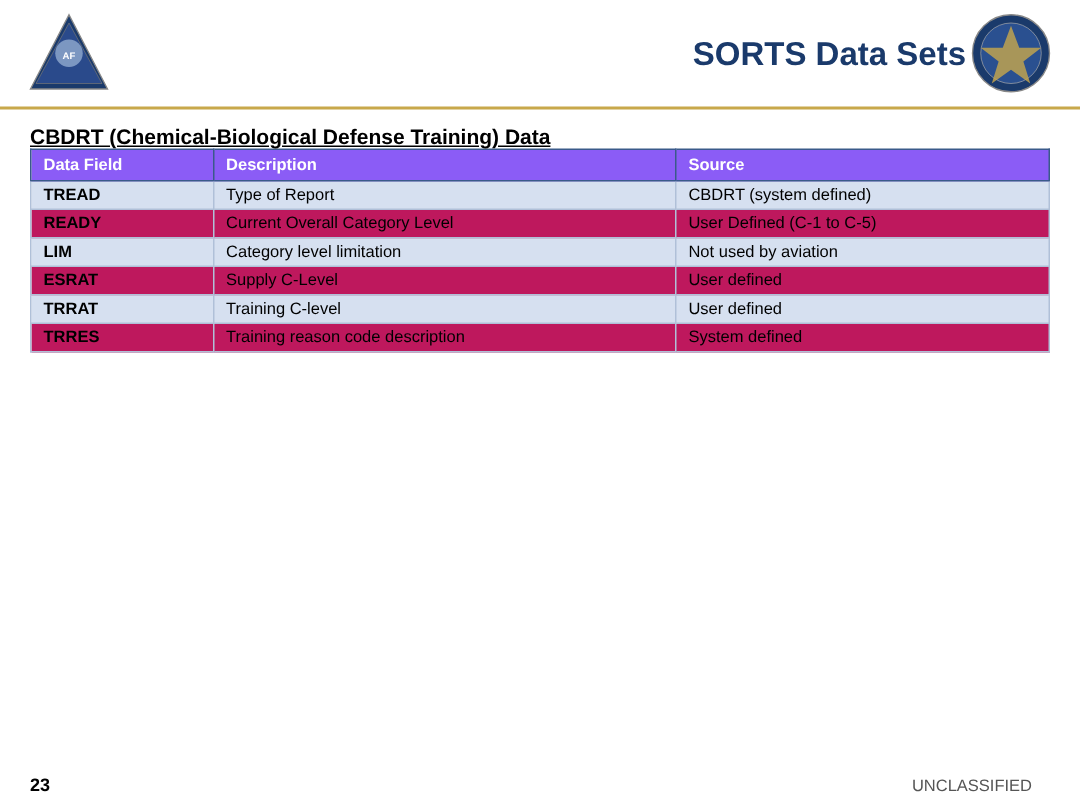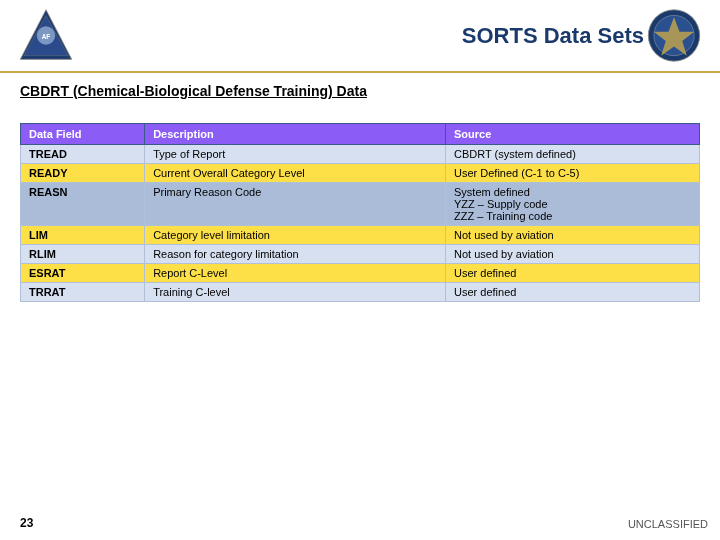--- a/index.html
+++ b/index.html
@@ -33,21 +33,21 @@
     }
 
     .main-content {
       padding: 10px 20px;
     }
 
     .section-title {
       font-size: 14px;
       font-weight: bold;
       color: #000;
-      margin-bottom: 24px;
+      margin-bottom: 0;
       text-decoration: underline;
     }
 
     table {
       width: 100%;
       border-collapse: collapse;
       font-size: 11px;
     }
 
     thead tr {
@@ -56,21 +56,21 @@
     }
 
     thead th {
       padding: 4px 8px;
       text-align: left;
       font-weight: bold;
       border: 1px solid #3a5a8a;
     }
 
     tbody tr {
-      background-color: #fde047;
+      background-color: #be185d;
     }
 
     tbody tr:nth-child(odd) {
       background-color: #d6e0f0;
     }
 
     tbody tr.highlight {
       background-color: #aabcd8;
     }
 
@@ -92,21 +92,21 @@
       bottom: 10px;
       left: 20px;
       font-size: 12px;
       font-weight: bold;
       color: #000;
     }
 
     .unclassified {
       position: absolute;
       bottom: 10px;
-      right: 12px;
+      right: 32px;
       font-size: 11px;
       color: #555;
     }
 
     
     .triangle-logo {
       position: relative;
       width: 60px;
       height: 55px;
     }
@@ -171,44 +171,39 @@
     <tr>
           <td>TREAD</td>
           <td>Type of Report</td>
           <td>CBDRT (system defined)</td>
         </tr>
         <tr>
           <td>READY</td>
           <td>Current Overall Category Level</td>
           <td>User Defined (C-1 to C-5)</td>
         </tr>
-        <tr class="highlight">
-          <td>REASN</td>
-          <td>Primary Reason Code</td>
-          <td>System defined<br>YZZ – Supply code<br>ZZZ – Training code</td>
-        </tr>
         <tr>
           <td>LIM</td>
           <td>Category level limitation</td>
           <td>Not used by aviation</td>
         </tr>
         <tr>
-          <td>RLIM</td>
-          <td>Reason for category limitation</td>
-          <td>Not used by aviation</td>
-        </tr>
-        <tr>
           <td>ESRAT</td>
-          <td>Report C-Level</td>
+          <td>Supply C-Level</td>
           <td>User defined</td>
         </tr>
         <tr>
           <td>TRRAT</td>
           <td>Training C-level</td>
           <td>User defined</td>
         </tr>
+        <tr>
+          <td>TRRES</td>
+          <td>Training reason code description</td>
+          <td>System defined</td>
+        </tr>
       </tbody>
   </table>
 
 </div>
 
 <div class="footer">23</div>
 <div class="unclassified">UNCLASSIFIED</div>
 
 </body></html>

